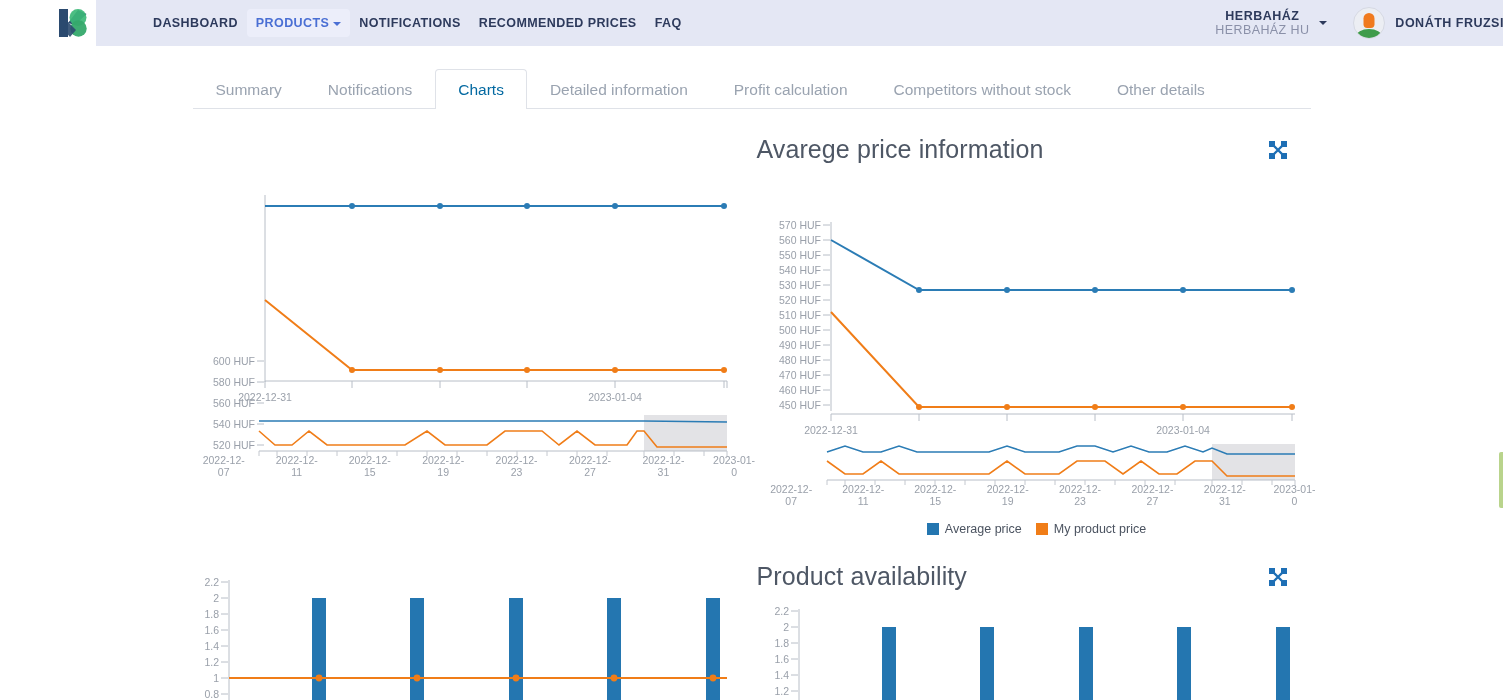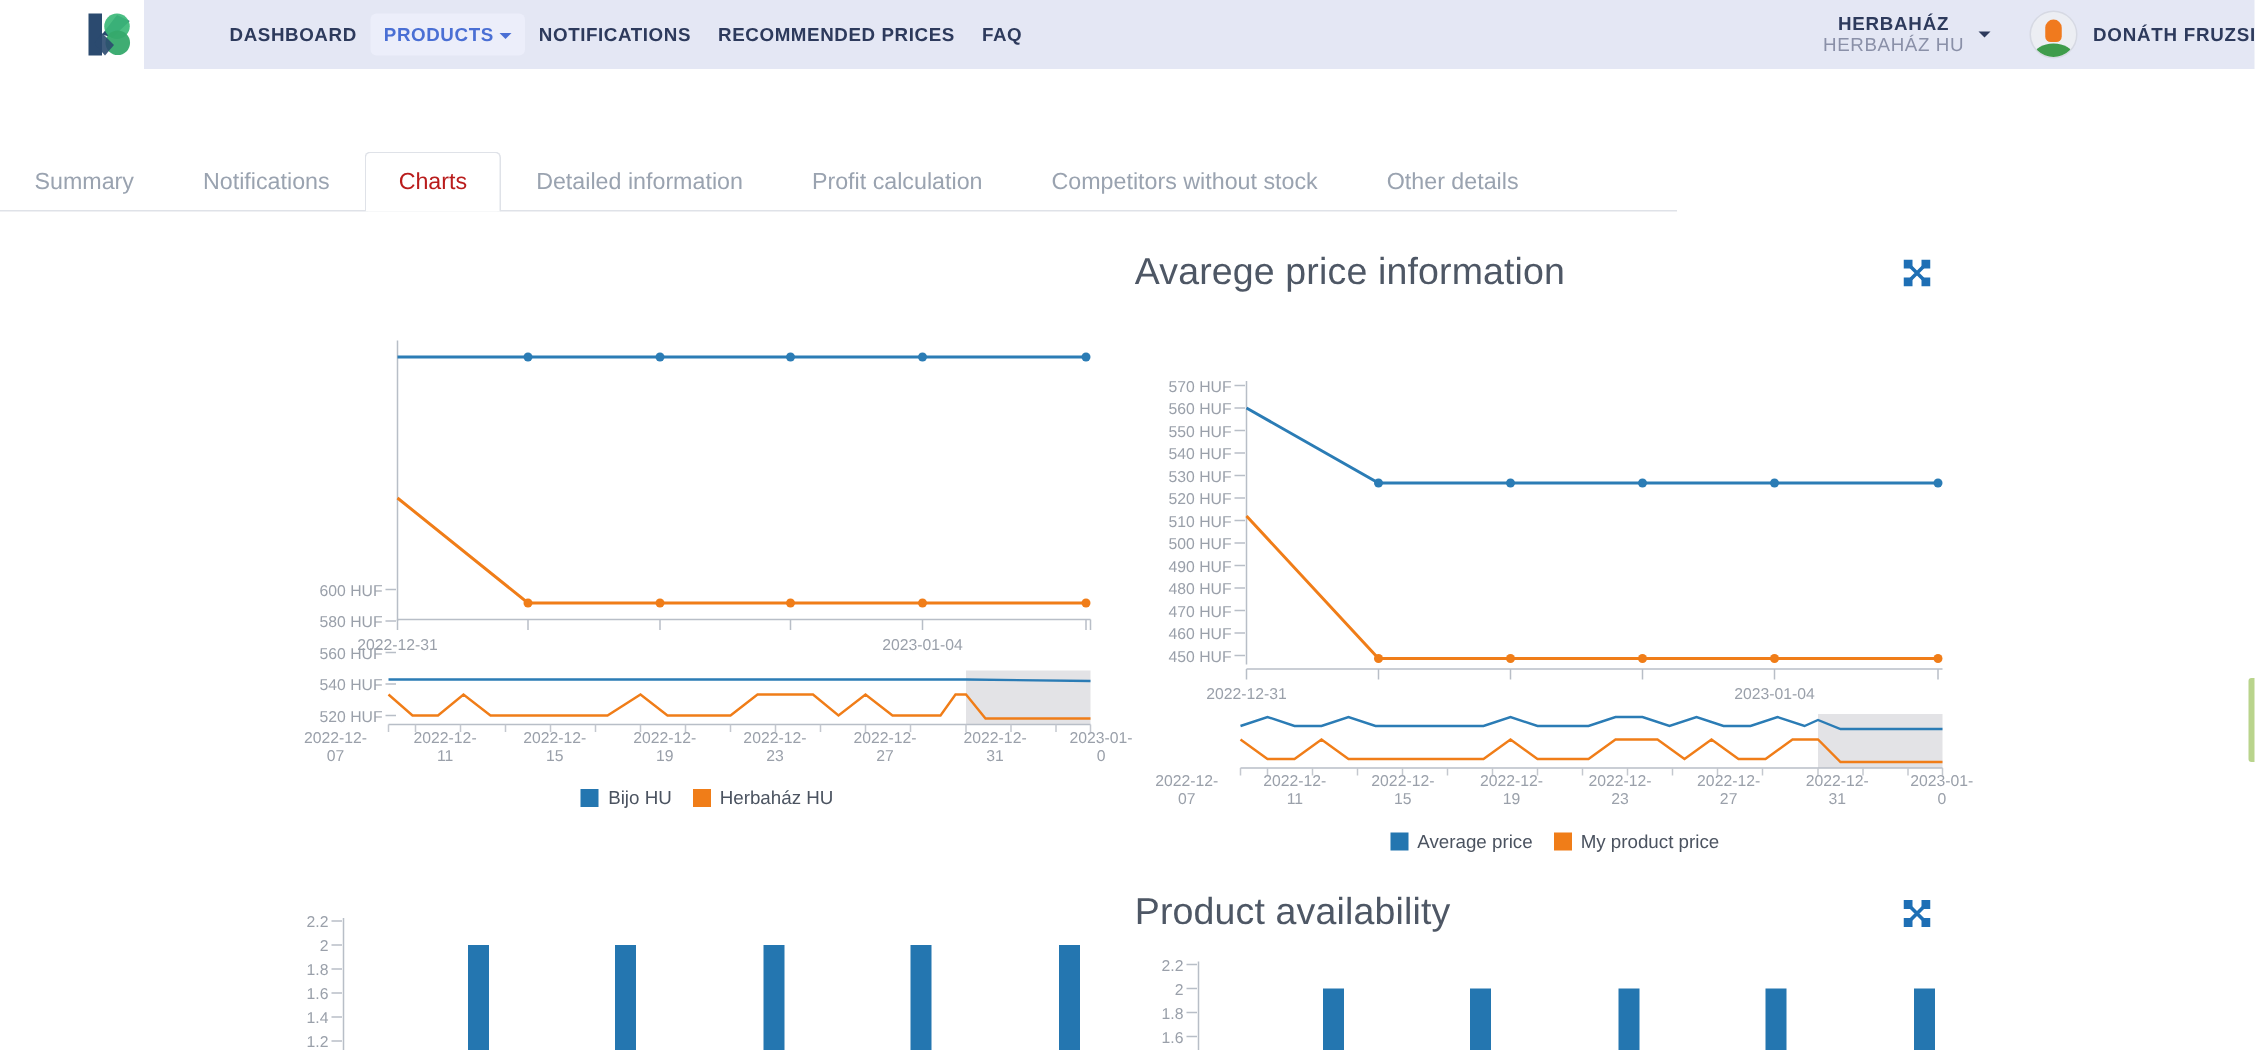--- a/index.html
+++ b/index.html
@@ -109,45 +109,45 @@
   .user-name {
     font-size: 12.5px; font-weight: bold;
     color: #2d3a5c; letter-spacing: 0.5px;
     white-space: nowrap;
   }
 
   
   .tabs-wrap {
     padding: 22px 0 0 0;
     display: flex;
+    justify-content: center;
   }
   .tabs {
     display: flex;
     align-items: flex-end;
     border-bottom: 1px solid #dfe2e8;
     width: 1118px;
   }
   .tab {
     font-size: 15.5px;
     color: #9aa3b0;
     padding: 11px 22px 10px 22px;
     cursor: pointer;
     white-space: nowrap;
     border: 1px solid transparent;
     border-bottom: none;
     position: relative;
     top: 1px;
     background: transparent;
   }
   .tab.active {
-    color: #b91c1c;
+    color: #0369a1;
     background: #ffffff;
     border-color: #dfe2e8;
     border-radius: 4px 4px 0 0;
-    margin-top: 32px;
   }
 
   
   .charts-area {
     padding: 0 0 0 0;
     display: flex;
     justify-content: center;
   }
   .charts-grid {
     width: 1130px;
@@ -346,30 +346,20 @@
         </svg>
         <div style="display:flex;position:relative;top:-5px;padding-left:12px;gap:23px;">
           <span class="axis-label" style="font-size:10.5px;color:#9aa0aa;">2022-12-07</span>
           <span class="axis-label" style="font-size:10.5px;color:#9aa0aa;">2022-12-11</span>
           <span class="axis-label" style="font-size:10.5px;color:#9aa0aa;">2022-12-15</span>
           <span class="axis-label" style="font-size:10.5px;color:#9aa0aa;">2022-12-19</span>
           <span class="axis-label" style="font-size:10.5px;color:#9aa0aa;">2022-12-23</span>
           <span class="axis-label" style="font-size:10.5px;color:#9aa0aa;">2022-12-27</span>
           <span class="axis-label" style="font-size:10.5px;color:#9aa0aa;">2022-12-31</span>
           <span class="axis-label" style="font-size:10.5px;color:#9aa0aa;">2023-01-0</span>
-        </div>
-        <div class="legend">
-          <span class="legend-item">
-            <i class="legend-swatch" style="background:#2476b0"></i>
-            <span class="legend-label">Bijo HU</span>
-          </span>
-          <span class="legend-item">
-            <i class="legend-swatch" style="background:#f07d18"></i>
-            <span class="legend-label">Herbaház HU</span>
-          </span>
         </div>
       </div>
     </div>
 
     <div class="panel">
       <div class="panel-head">
         <h2 class="panel-title">Avarege price information</h2>
         <span class="expand-icon">
           <svg width="18" height="18" viewBox="0 0 18 18">
               <g fill="#1e6fb5">

